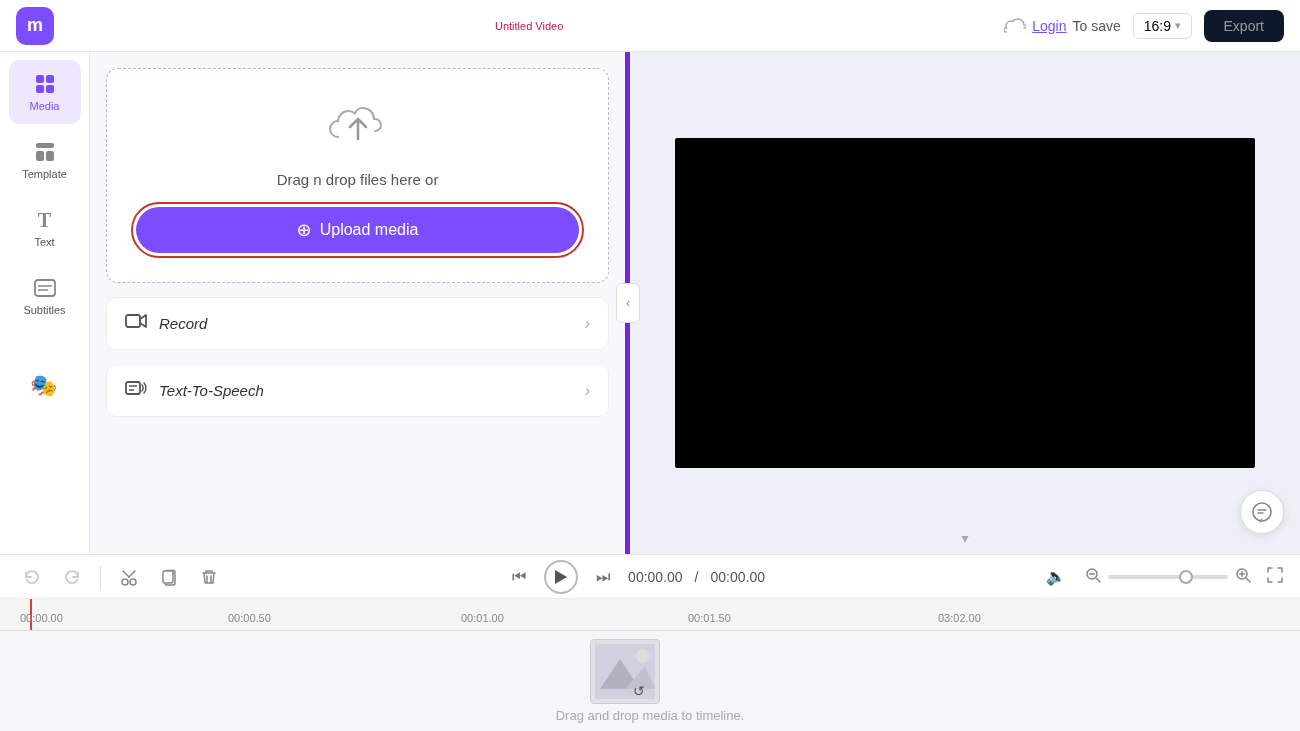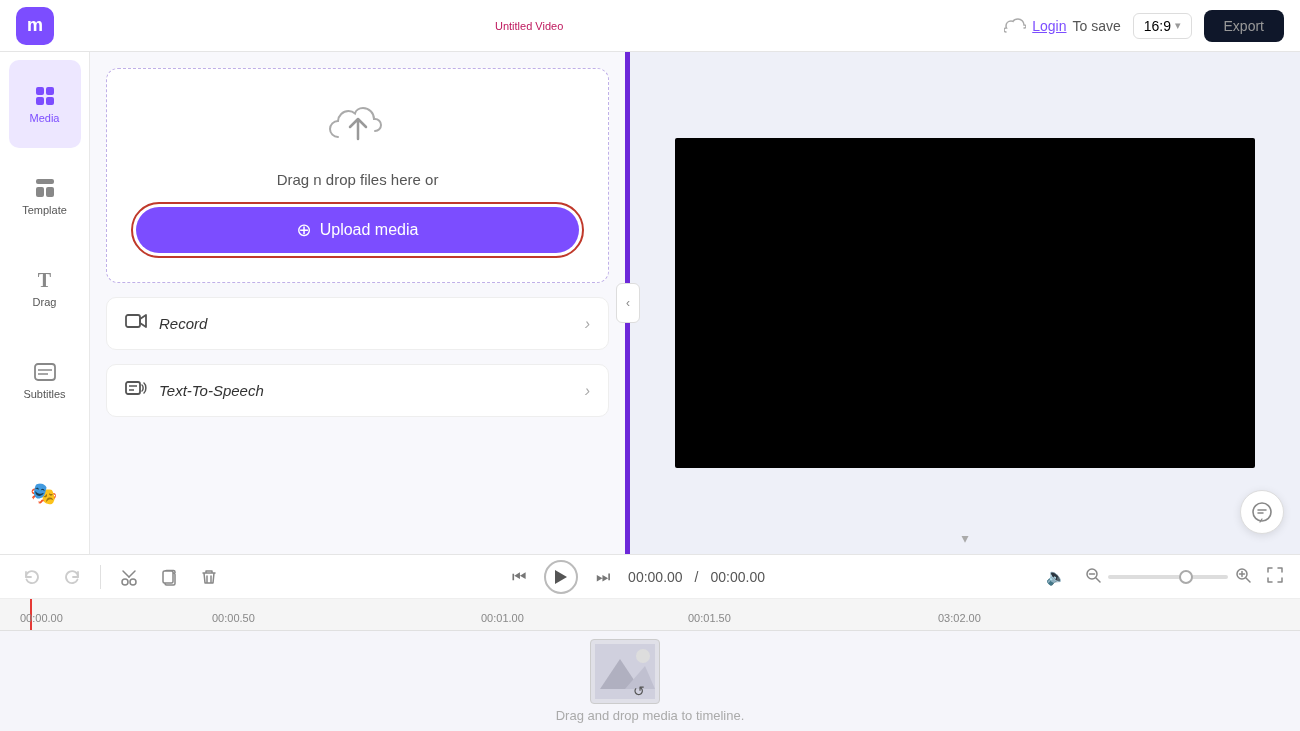--- a/index.html
+++ b/index.html
@@ -84,21 +84,21 @@
       align-items: center;
       padding-top: 8px;
       gap: 4px;
       flex-shrink: 0;
     }
     .sidebar-item {
       width: 72px;
       display: flex;
       flex-direction: column;
       align-items: center;
-      padding: 24px 6px;
+      padding: 12px 6px;
       border-radius: 10px;
       cursor: pointer;
       gap: 4px;
     }
     .sidebar-item.active {
       background: #ede7ff;
     }
     .sidebar-item-label {
       font-size: 11px;
       color: #555;
@@ -457,21 +457,21 @@
         <svg width="22" height="22" viewBox="0 0 22 22" fill="none">
           <rect x="2" y="2" width="18" height="5" rx="2" fill="#888"></rect>
           <rect x="2" y="10" width="8" height="10" rx="2" fill="#888"></rect>
           <rect x="12" y="10" width="8" height="10" rx="2" fill="#888"></rect>
         </svg>
       </div>
       <span class="sidebar-item-label">Template</span>
     </div>
     <div class="sidebar-item">
       <div class="sidebar-icon" style="font-weight:700;font-size:20px;color:#888;font-family:serif;">T</div>
-      <span class="sidebar-item-label">Drag</span>
+      <span class="sidebar-item-label">Text</span>
     </div>
     <div class="sidebar-item">
       <div class="sidebar-icon">
         <svg width="22" height="20" viewBox="0 0 22 20" fill="none">
           <rect x="1" y="2" width="20" height="16" rx="3" stroke="#888" stroke-width="1.8" fill="none"></rect>
           <line x1="4" y1="8" x2="18" y2="8" stroke="#888" stroke-width="1.5"></line>
           <line x1="4" y1="12" x2="14" y2="12" stroke="#888" stroke-width="1.5"></line>
         </svg>
       </div>
       <span class="sidebar-item-label">Subtitles</span>
@@ -627,22 +627,22 @@
             <path d="M2 6V2h4M16 6V2h-4M2 12v4h4M16 12v4h-4" stroke="#888" stroke-width="1.5" fill="none" stroke-linecap="round" stroke-linejoin="round"></path>
           </svg>
       </span>
     </div>
   </div>
 
   <div class="timeline-ruler">
     <div class="ruler-tick-area">
       <div class="ruler-redline"></div>
       <span class="ruler-label" style="left:20px;">00:00.00</span>
-      <span class="ruler-label" style="left:200px;padding-left:12px;">00:00.50</span>
-      <span class="ruler-label" style="left:460px;padding-left:21px;">00:01.00</span>
+      <span class="ruler-label" style="left:216px;padding-left:12px;">00:00.50</span>
+      <span class="ruler-label" style="left:440px;padding-left:21px;">00:01.00</span>
       <span class="ruler-label" style="left:688px;">00:01.50</span>
       <span class="ruler-label" style="left:938px;">03:02.00</span>
     </div>
   </div>
 
   <div class="timeline-track">
 
     <div class="timeline-thumbnail">
       <svg width="60" height="55" viewBox="0 0 60 55" fill="none">
         <rect width="60" height="55" fill="#d0d0de"></rect>

